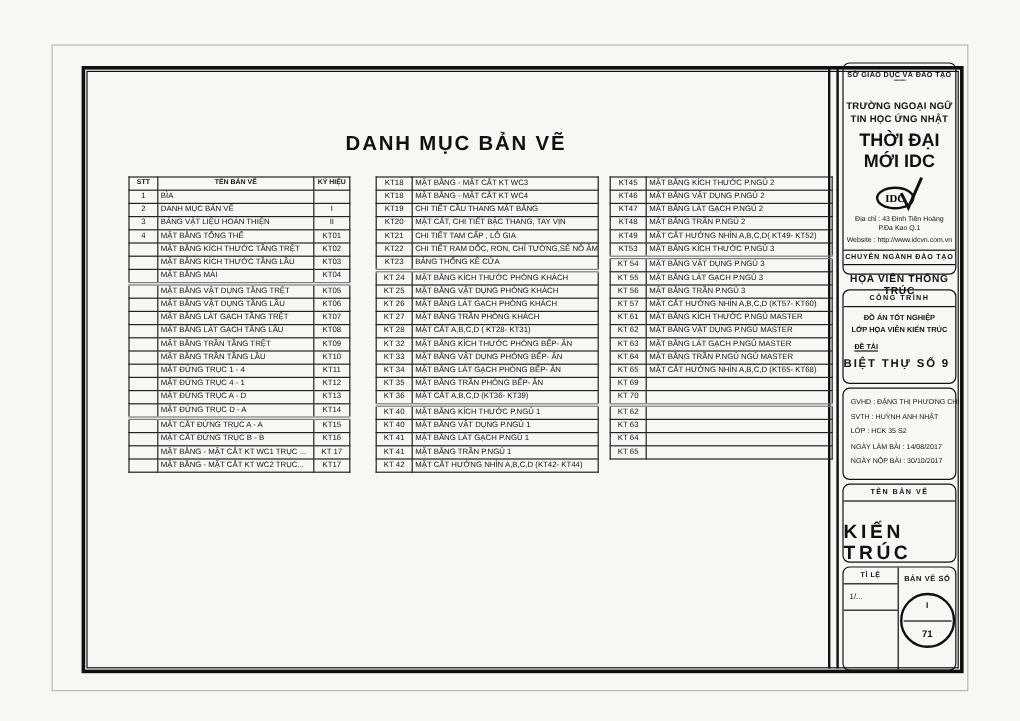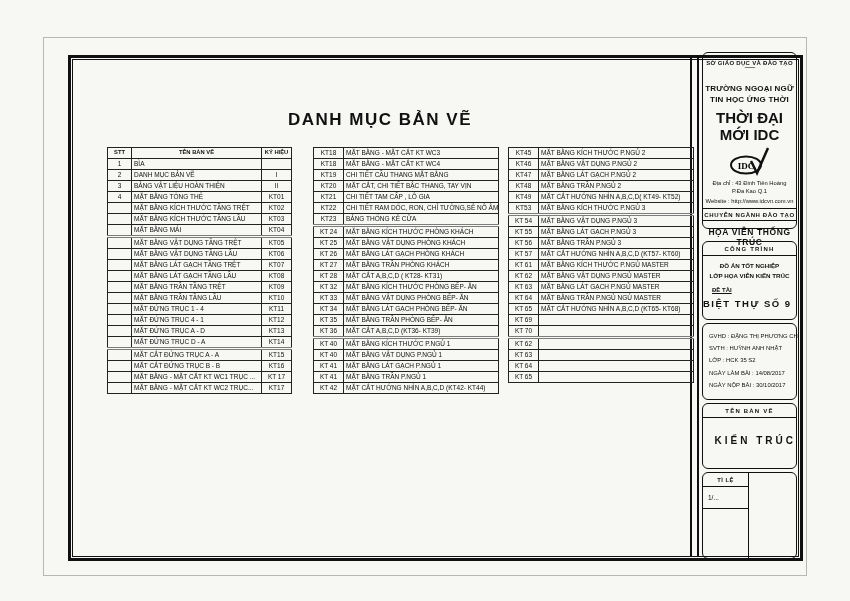--- a/index.html
+++ b/index.html
@@ -65,21 +65,21 @@
   .proj { font-size:6.2px; font-weight:bold; text-align:center; margin-top:5px;
           line-height:1.6; }
   .topic-label { font-size:6px; font-weight:bold; text-decoration:underline;
                  margin:6px 0 0 9px; }
   .topic-value { font-size:9.5px; font-weight:bold; text-align:left;
                  letter-spacing:1.5px; margin-top:5px; }
 
   #info-list { margin:9px 0 0 6px; }
   .info-row { font-size:5.9px; margin-bottom:6.2px; white-space:nowrap; }
 
-  .drawname { font-size:10px; font-weight:bold; text-align:right;
+  .drawname { font-size:16px; font-weight:bold; text-align:left;
               letter-spacing:3px; margin-top:17px; }
 
   .scale-col { position:absolute; left:0; top:0; bottom:0; width:45px;
                border-right:1.5px solid #101010; }
   .scale-hdr { font-size:5.8px; font-weight:bold; text-align:center;
                letter-spacing:0.5px; padding:4px 0 3px;
                border-bottom:1px solid #101010; }
   .scale-val { font-size:6.5px; padding:7px 0 7px 5px;
                border-bottom:1px solid #101010; }
   .num-col { position:absolute; left:46.5px; right:0; top:0; bottom:0; }
@@ -416,21 +416,21 @@
         <td></td>
       </tr>
     </tbody>
 </table>
 
 <div id="boxA" class="tb-box">
   <div class="orgsmall">SỞ GIÁO DỤC VÀ ĐÀO TẠO</div>
   <div class="dashes">----------</div>
   <div class="school">
     <div>TRƯỜNG NGOẠI NGỮ</div>
-    <div>TIN HỌC ỨNG THỜI</div>
+    <div>TIN HỌC ỨNG NHẬT</div>
   </div>
   <div class="brand">THỜI ĐẠI MỚI IDC</div>
   <svg class="logo" width="44" height="32" viewBox="0 0 44 32">
     <ellipse cx="18" cy="20" rx="15" ry="8.5" fill="none" stroke="#111" stroke-width="2"></ellipse>
     <text x="18" y="23.5" font-size="9" font-weight="bold" text-anchor="middle" font-family="Liberation Serif, DejaVu Serif, serif">IDC</text>
     <path d="M23 16 L29 28 L40 3" fill="none" stroke="#111" stroke-width="2.5"></path>
   </svg>
   <div class="addr">
     <div>Địa chỉ   : 43 Đinh Tiên Hoàng</div>
     <div>P.Đa Kao    Q.1</div>
@@ -463,13 +463,21 @@
 <div id="boxD" class="tb-box">
   <div class="hdr">TÊN BẢN VẼ</div>
   <div class="drawname">KIẾN TRÚC</div>
 </div>
 
 <div id="boxE" class="tb-box">
   <div class="scale-col">
     <div class="scale-hdr">TỈ LỆ</div>
     <div class="scale-val">1/...</div>
   </div>
+  <div class="num-col">
+    <div class="num-hdr">BẢN VẼ SỐ</div>
+    <div class="num-circle">
+      <div class="num-top">I</div>
+      <div class="num-line"></div>
+      <div class="num-bottom">71</div>
+    </div>
+  </div>
 </div>
 
 </body></html>

